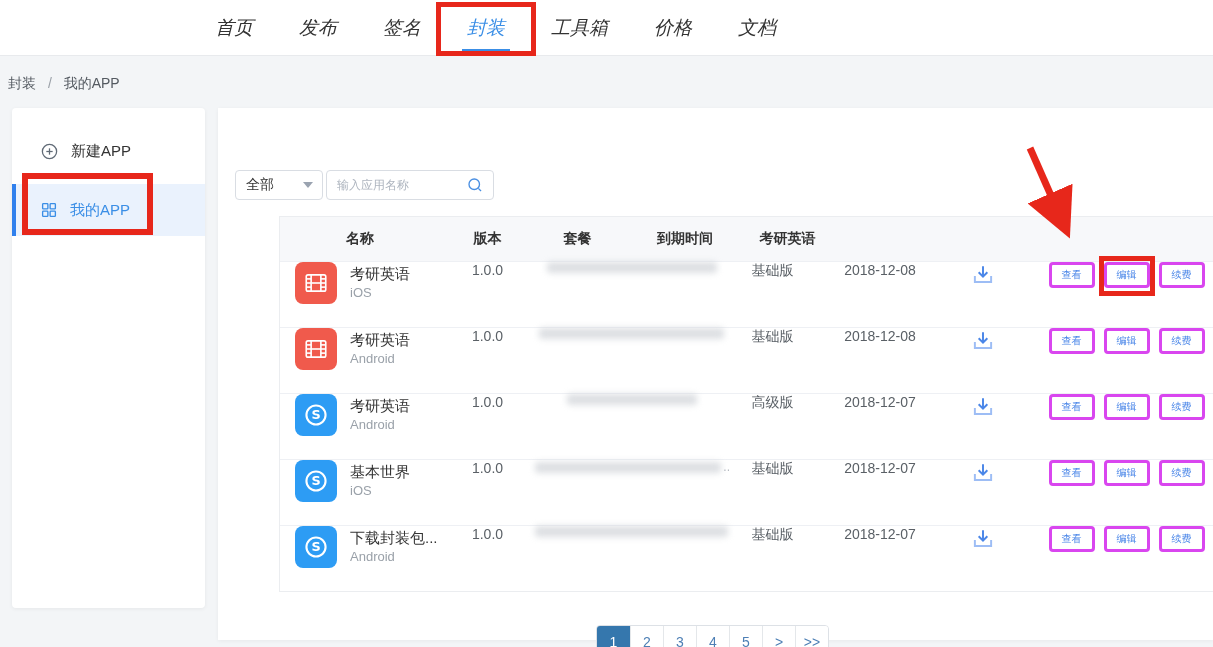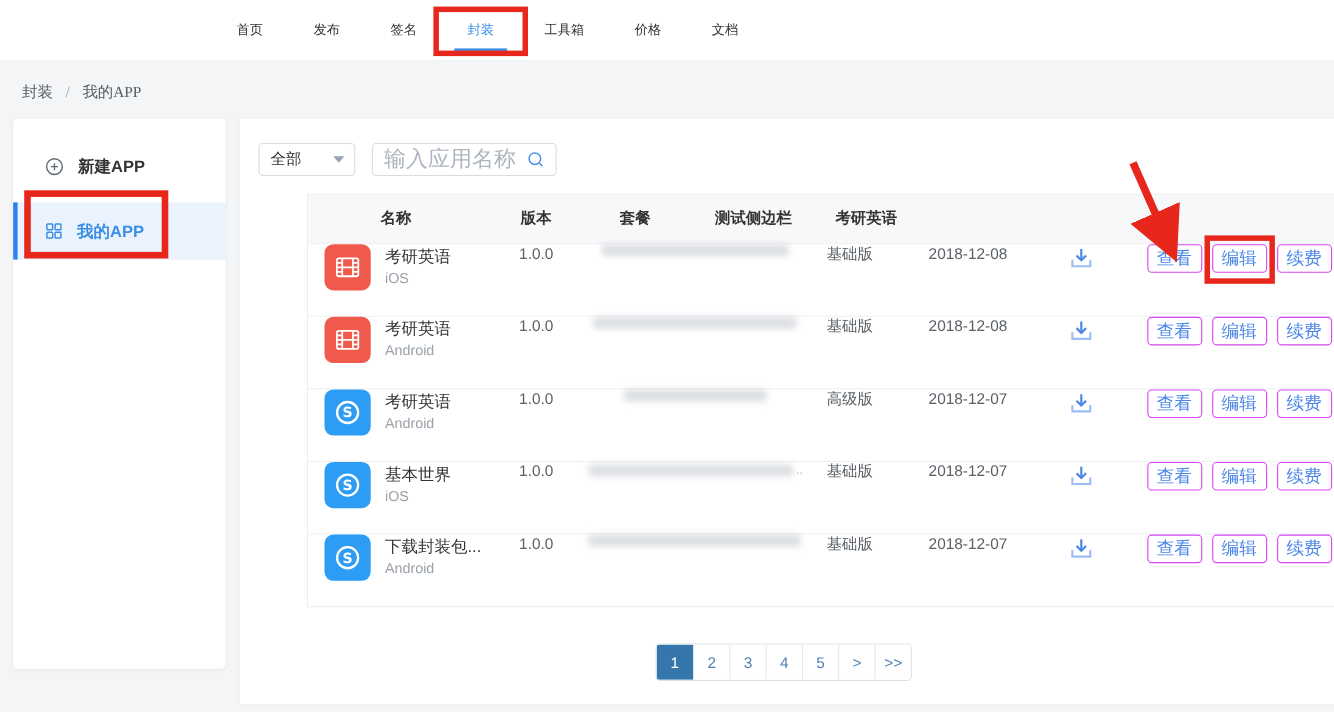--- a/index.html
+++ b/index.html
@@ -3,55 +3,55 @@
 <meta charset="utf-8">
 <style>
   * { margin:0; padding:0; box-sizing:border-box; }
   body { font-family:"Liberation Sans","DejaVu Sans",sans-serif; background:#f3f5f7; }
   .page { position:relative; width:1213px; height:647px; background:#f3f5f7; overflow:hidden; }
 
   
   .topbar { position:absolute; top:0; left:0; right:0; height:56px; background:#fff;
             border-bottom:1px solid #e8eaed; z-index:5; }
   .nav { display:flex; gap:46px; margin-left:215px; align-items:center; height:100%; }
-  .nav-item { position:relative; font-size:12px; color:#333; cursor:pointer; white-space:nowrap; }
+  .nav-item { position:relative; font-size:19px; color:#333; cursor:pointer; white-space:nowrap;font-style:italic; }
   .nav-item.active { color:var(--accent-blue,#3a8ee6); }
   .tab-underline { position:absolute; left:50%; transform:translateX(-50%); bottom:-11px;
                    width:48px; height:3px; background:var(--accent-blue,#3a8ee6); }
   .nav-red-frame { position:absolute; left:-31px; right:-31px; top:-13px; bottom:-15px;
                    border:5px solid var(--annotation-red,#e7271b); pointer-events:none; }
 
   
-  .breadcrumb { position:absolute; top:75px; left:20px; font-size:14px; color:#545a61; z-index:2;font-family:Liberation Serif, serif; }
+  .breadcrumb { position:absolute; top:75px; left:8px; font-size:14px; color:#545a61; z-index:2; }
   .breadcrumb .sep { margin:0 8px; color:#9aa0a8; }
 
   
   .sidebar { position:absolute; left:12px; top:108px; width:193px; height:500px; background:#fff;
-             border-radius:4px; box-shadow:0 1px 4px rgba(0,0,0,.06); padding-top:20px; z-index:2;font-weight:bold; }
+             border-radius:4px; box-shadow:0 1px 4px rgba(0,0,0,.06); padding-top:20px; z-index:2; }
   .side-item { height:46px; display:flex; align-items:center; padding-left:28px; gap:12px;
                font-size:15px; color:#333; cursor:pointer; position:relative; }
   .side-item .s-icon { display:flex; align-items:center; }
   .side-item.active { height:52px; margin-top:10px; background:#eaf2fd; color:var(--accent-blue,#3a8ee6); }
   .side-item.active::before { content:''; position:absolute; left:0; top:0; bottom:0; width:4px;
                               background:#2f80ed; }
   .side-red-frame { position:absolute; left:10px; top:65px; width:131px; height:62px;
                     border:6px solid var(--annotation-red,#e7271b); pointer-events:none; z-index:6; }
 
   
   .content { position:absolute; left:218px; top:108px; width:995px; height:532px; background:#fff;
              box-shadow:0 1px 4px rgba(0,0,0,.05); padding:22px 0 0 17px; z-index:1; }
-  .filters { display:flex; gap:15px; margin-bottom:16px; }
+  .filters { display:flex; gap:3px; margin-bottom:16px;margin-top:40px; }
   .select-box { width:88px; height:30px; border:1px solid #d9dde3; border-radius:4px; background:#fff;
                 display:flex; align-items:center; justify-content:space-between;
                 padding:0 9px 0 10px; font-size:14px; color:#333; cursor:pointer; }
   .caret { width:0; height:0; border-left:5px solid transparent; border-right:5px solid transparent;
            border-top:6px solid #9aa3b0; }
   .search-box { width:168px; height:30px; border:1px solid #d9dde3; border-radius:4px; background:#fff;
                 display:flex; align-items:center; padding:0 9px 0 10px; }
-  .search-box input { border:none; outline:none; flex:1; font-size:20px; color:#333; min-width:0;
+  .search-box input { border:none; outline:none; flex:1; font-size:12px; color:#333; min-width:0;
                       font-family:inherit; background:transparent; }
   .search-box input::placeholder { color:#aeb5bf; }
 
   
   .table { width:955px; border:1px solid #ebedf0;margin-left:44px; }
   .thead { display:flex; height:44px; background:#f7f8fa; align-items:center; font-size:14px;
            color:#333; font-weight:bold; }
   .th, .td { display:flex; align-items:center; justify-content:center; text-align:center; }
   .c-name{width:160px}.c-version{width:95px}.c-url{width:195px}.c-plan{width:85px}
   .c-date{width:130px}.c-dl{width:75px}.c-actions{flex:1}
@@ -62,22 +62,22 @@
               justify-content:center; flex:none; }
   .app-icon.film { background:var(--icon-red,#f05a4c); }
   .app-icon.slogo { background:var(--icon-blue,#2d9cf4); }
   .name-block { margin-left:13px; }
   .app-name { font-size:15px; color:#333; line-height:1.35; }
   .app-platform { font-size:13px; color:#9aa1a9; line-height:1.3; }
   .blur-bar { height:11px; border-radius:3px; background:#c6cad0; filter:blur(3px); opacity:.6; }
   .url-suffix { font-size:12px; color:#b3b8bf; margin-left:2px; }
   .dl-btn { cursor:pointer; display:flex; align-items:center; }
   .actions-wrap { display:flex; gap:9px; justify-content:center; }
-  .btn { min-width:46px; height:26px; border:1px solid #d946ef; border-radius:4px;
-         color:var(--button-blue,#4a86e8); font-size:16px; background:#fff; display:inline-flex;
+  .btn { min-width:46px; height:26px; border:3px solid #d946ef; border-radius:4px;
+         color:var(--button-blue,#4a86e8); font-size:10px; background:#fff; display:inline-flex;
          align-items:center; justify-content:center; padding:0 8px; cursor:pointer; position:relative;
          font-family:inherit; }
   .btn.annotated::after { content:''; position:absolute; left:-8px; right:-8px; top:-9px; bottom:-11px;
                           border:5px solid var(--annotation-red,#e7271b); pointer-events:none; }
 
   
   .pager-row { display:flex; justify-content:center; width:955px; margin-top:33px; }
   .pager { display:inline-flex; border:1px solid #dde1e6; border-radius:4px; overflow:hidden;
            background:#fff; }
   .page-cell { width:33px; height:32px; display:flex; align-items:center; justify-content:center;
@@ -156,21 +156,21 @@
           </svg>
         </span>
       </div>
     </div>
 
     <div class="table">
       <div class="thead">
         <div class="th c-name">名称</div>
         <div class="th c-version">版本</div>
         <div class="th c-plan">套餐</div>
-        <div class="th c-date">测试侧边栏</div>
+        <div class="th c-date">到期时间</div>
         <div class="th c-dl">考研英语</div>
       </div>
       <div id="tbody">
           <div class="tr">
             <div class="td c-name">
               <span class="app-icon film">
                 <svg width="26" height="26" viewBox="0 0 24 24" fill="none" stroke="#fff" stroke-width="1.5">
                   <rect x="3" y="4.5" width="18" height="15" rx="1.6"></rect>
                   <line x1="7.5" y1="4.5" x2="7.5" y2="19.5"></line>
                   <line x1="16.5" y1="4.5" x2="16.5" y2="19.5"></line>

